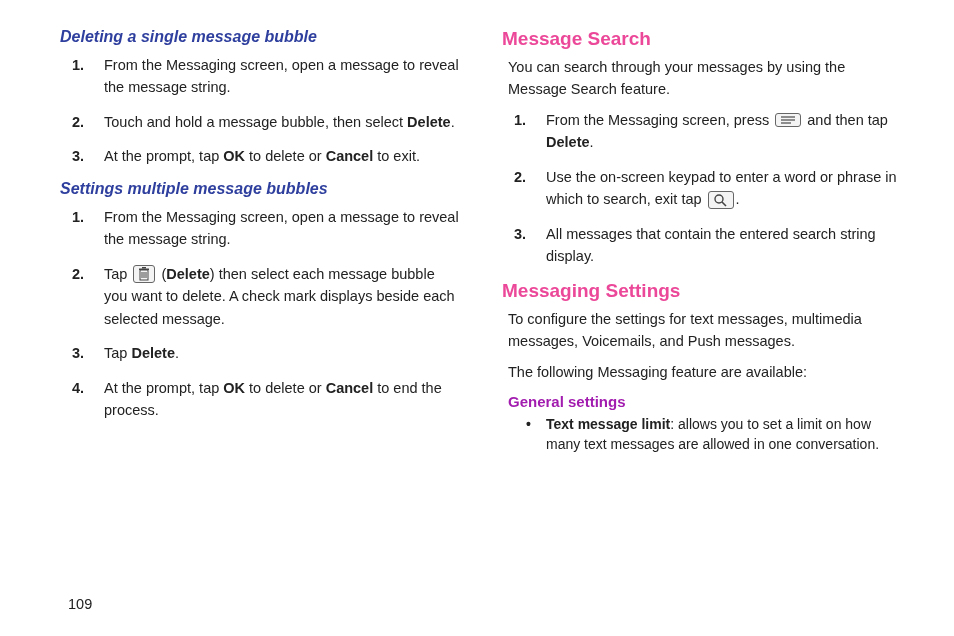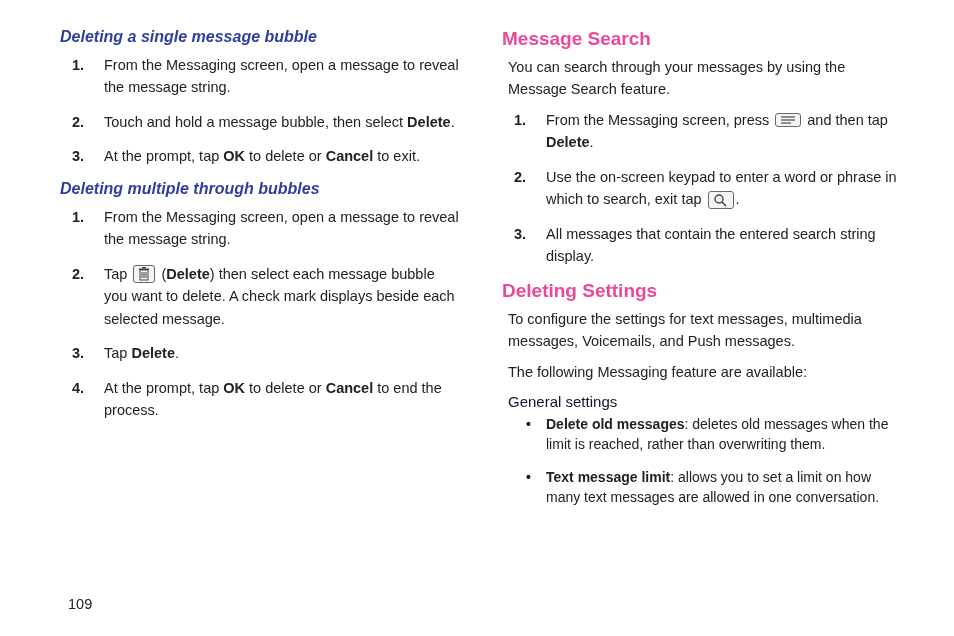--- a/index.html
+++ b/index.html
@@ -24,22 +24,22 @@
     font-size: 16px;
     margin: 4px 0 8px 0;
   }
   .h-big {
     color: #ec4899;
     font-weight: bold;
     font-size: 19px;
     margin: 4px 0 6px 0;
   }
   .h-green {
-    color: #0f172a;
-    font-weight: normal;
+    color: #a21caf;
+    font-weight: bold;
     font-size: 15px;
     margin: 10px 0 4px 6px;
   }
   ol.num { list-style: none; padding-left: 36px; }
   ol.num li { position: relative; margin: 0 0 12px 0; line-height: 1.55; font-size: 14.5px; padding-left: 8px;}
   ol.num li .n { position: absolute; left: -24px; font-weight: bold; }
   .intro { font-size: 14.5px; line-height: 1.55; margin: 0 0 8px 6px; }
   .b { font-weight: bold; text-align: center; }
   ul.bul { list-style: none; padding-left: 36px; }
   ul.bul > li { position: relative; margin: 0 0 12px 0; line-height: 1.45; font-size: 14px; padding-left: 8px;}
@@ -78,21 +78,21 @@
       <li>
         <span class="n">2.</span>
         <span>Touch and hold a message bubble, then select </span><span class="b">Delete</span><span>.</span>
       </li>
       <li>
         <span class="n">3.</span>
         <span>At the prompt, tap </span><span class="b">OK</span><span> to delete or </span><span class="b">Cancel</span><span> to exit.</span>
       </li>
     </ol>
 
-    <div class="h-blue">Deleting multiple through bubbles</div>
+    <div class="h-blue">Settings multiple message bubbles</div>
     <ol class="num">
       <li>
         <span class="n">1.</span>
         <span>From the Messaging screen, open a message to reveal the message string.</span>
       </li>
       <li>
         <span class="n">2.</span>
         <span>Tap </span><span class="icon-box icon-trash"><svg width="12" height="14" viewBox="0 0 12 14">
               <rect x="2" y="3" width="8" height="10" fill="none" stroke="#444" stroke-width="1"></rect>
               <line x1="4" y1="5" x2="4" y2="11" stroke="#444"></line>
@@ -132,29 +132,26 @@
               <circle cx="6" cy="6" r="4" fill="none" stroke="#444" stroke-width="1.4"></circle>
               <line x1="9" y1="9" x2="13" y2="13" stroke="#444" stroke-width="1.6"></line>
             </svg></span><span>.</span>
       </li>
       <li>
         <span class="n">3.</span>
         <span>All messages that contain the entered search string display.</span>
       </li>
     </ol>
 
-    <div class="h-big">Deleting Settings</div>
+    <div class="h-big">Messaging Settings</div>
     <div class="intro">To configure the settings for text messages, multimedia messages, Voicemails, and Push messages.</div>
     <div class="intro">The following Messaging feature are available:</div>
 
     <div class="h-green">General settings</div>
     <ul class="bul">
-      <li>
-        <span class="b">Delete old messages</span><span>: deletes old messages when the limit is reached, rather than overwriting them.</span>
-      </li>
       <li>
         <span class="b">Text message limit</span><span>: allows you to set a limit on how many text messages are allowed in one conversation.</span>
       </li>
     </ul>
   </div>
 </div>
 
 <div class="pagenum">109</div>
 
 </body></html>

